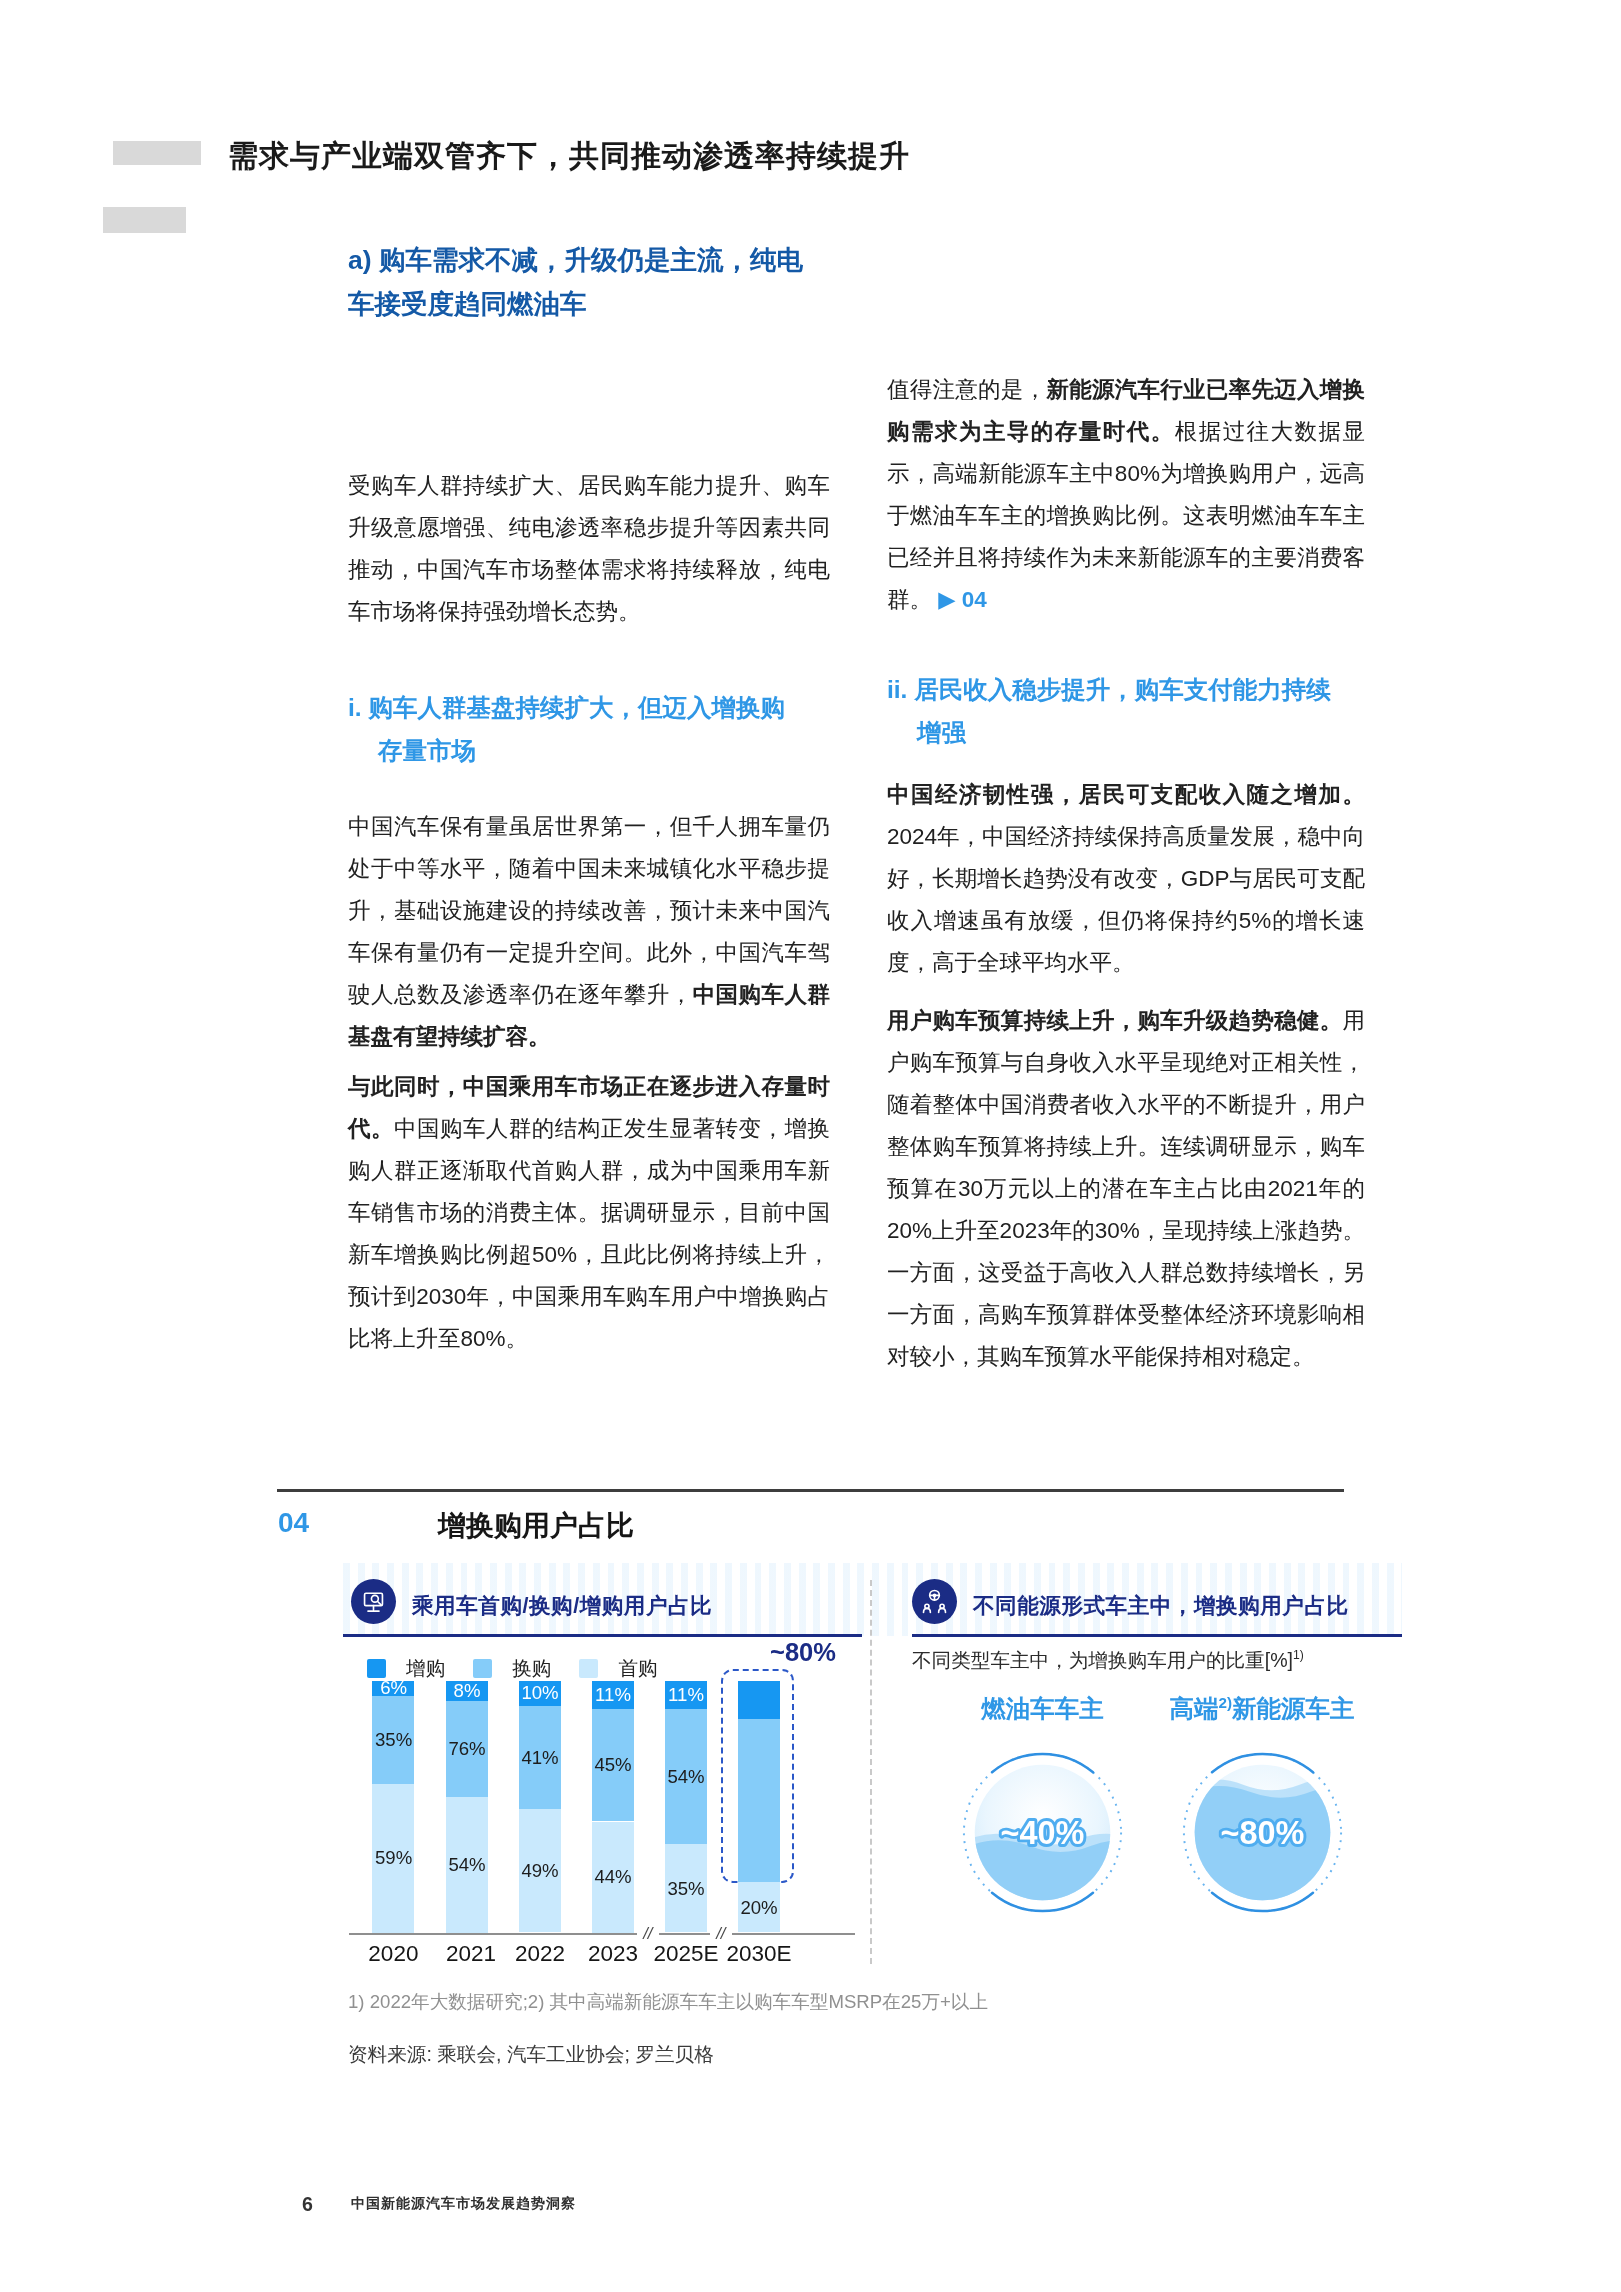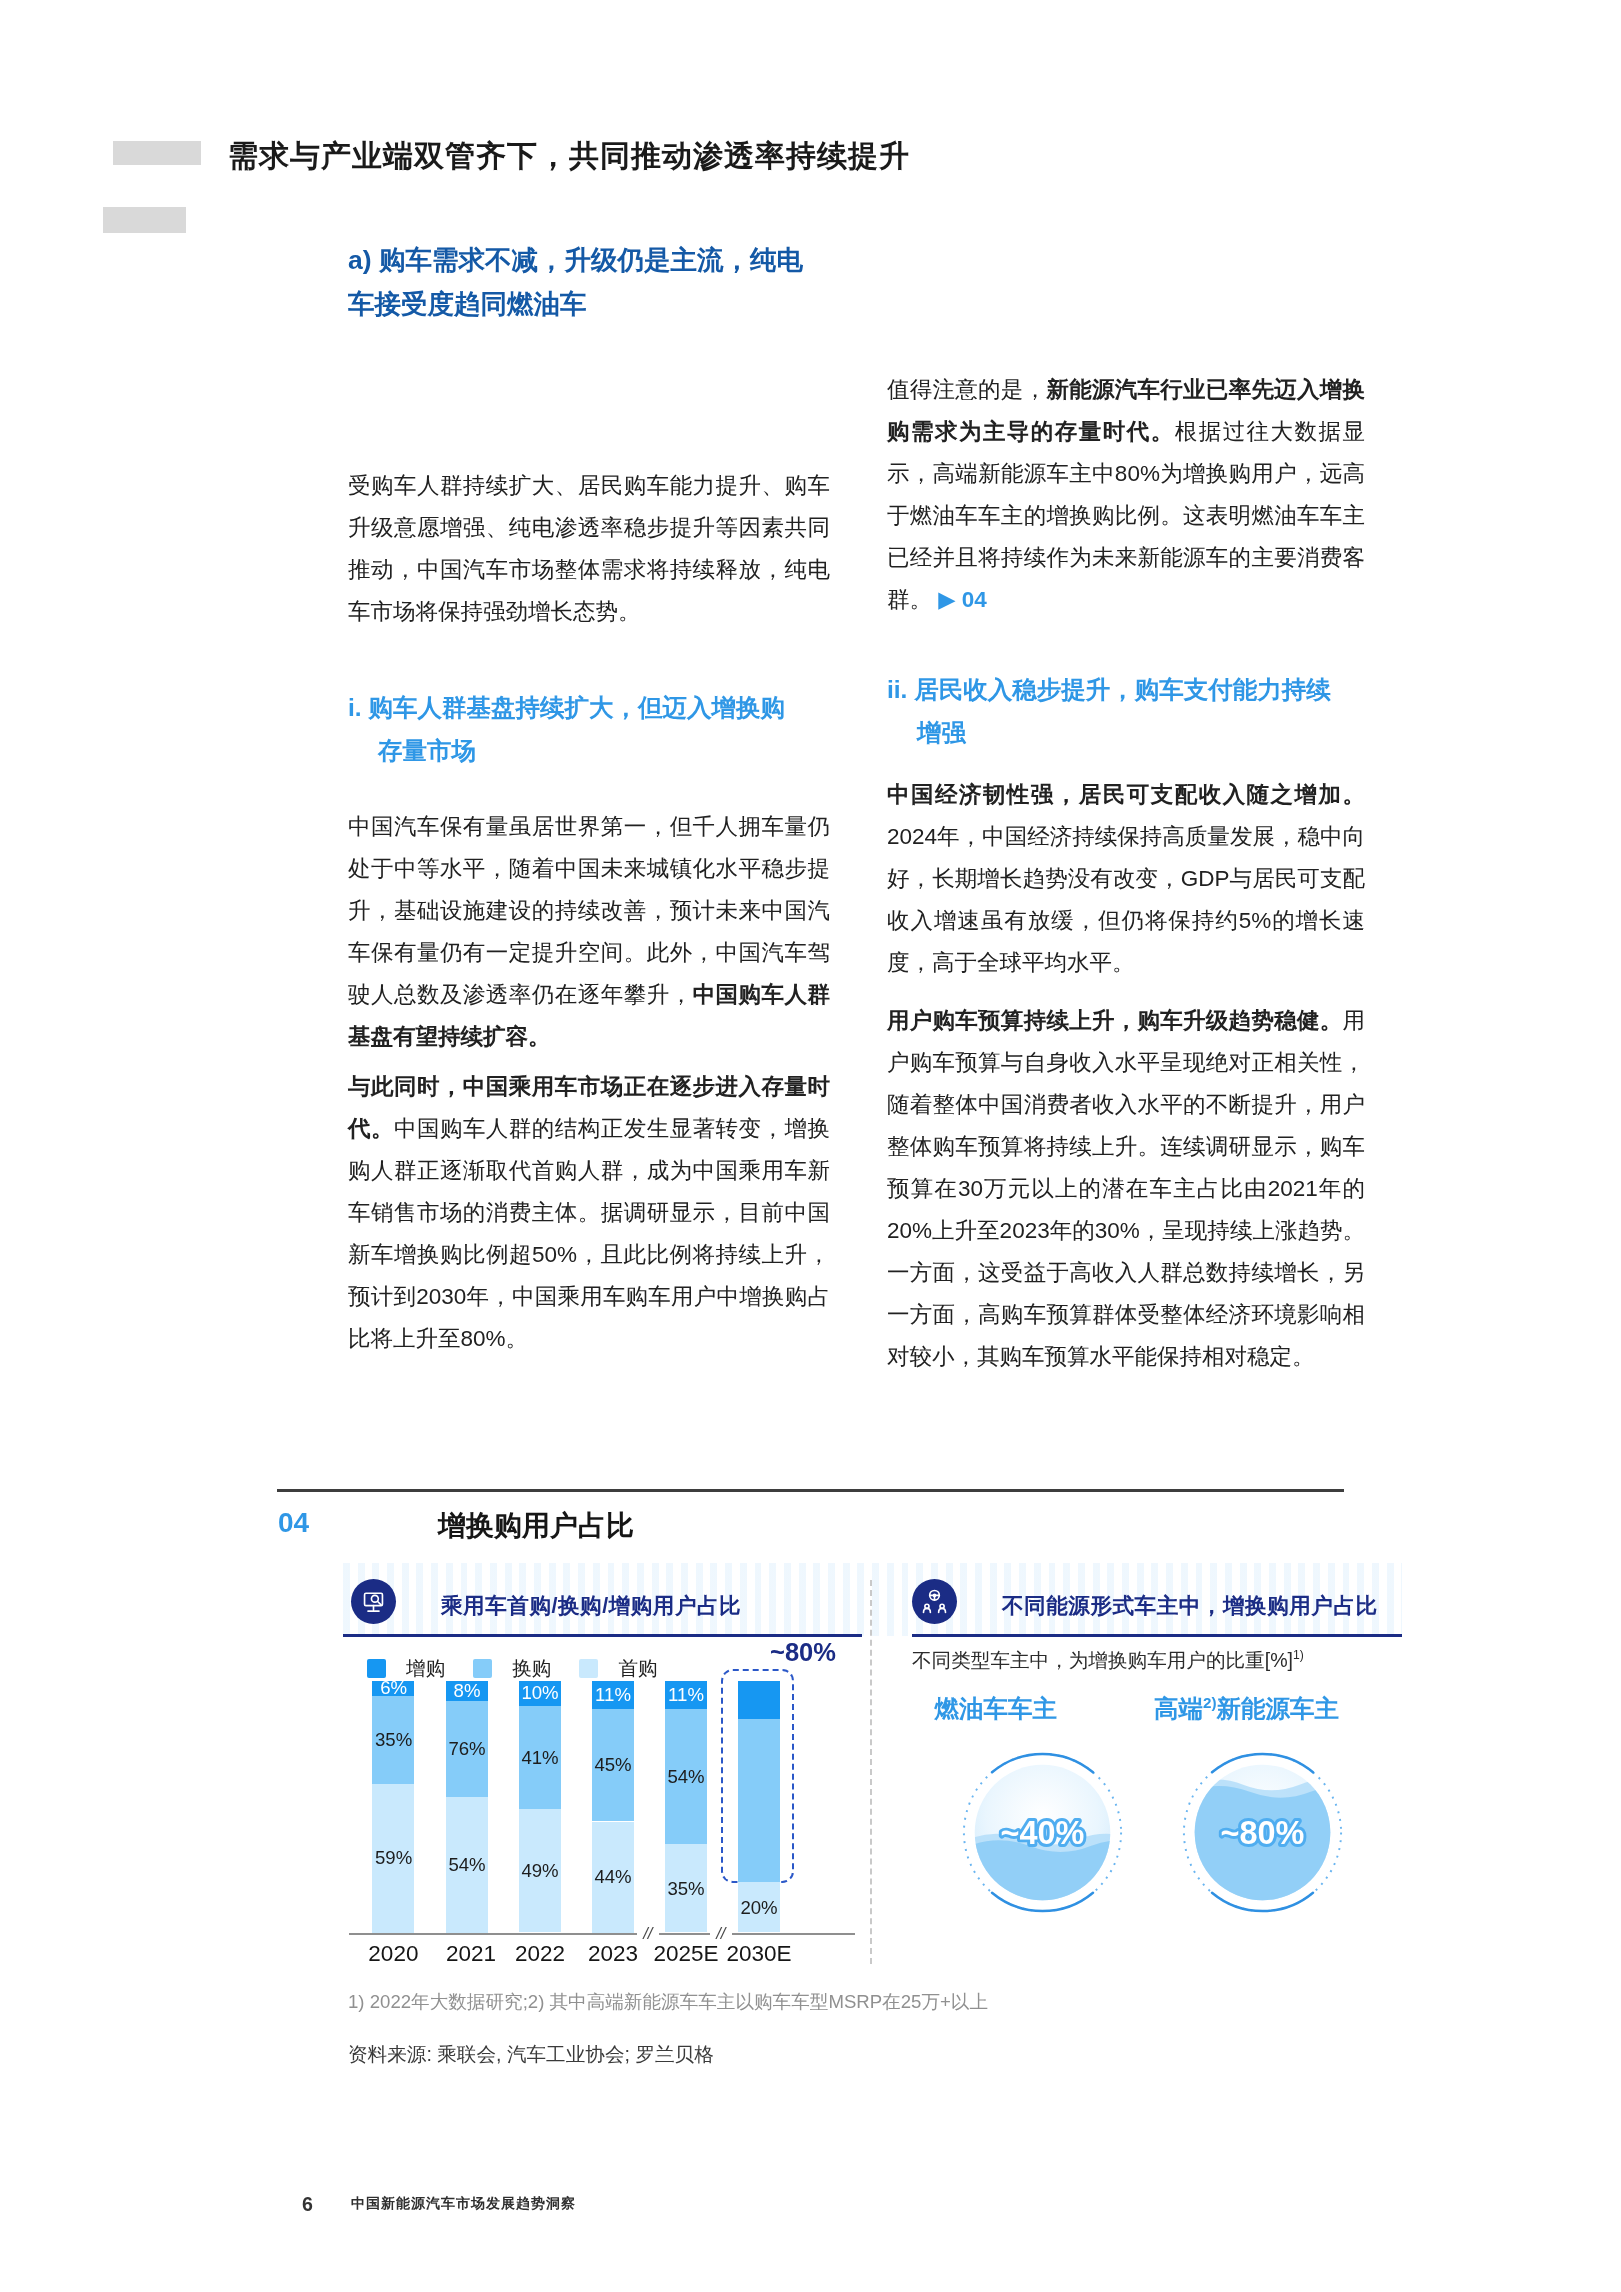--- a/index.html
+++ b/index.html
@@ -32,21 +32,21 @@
   .fig-title{position:absolute;left:438px;top:1507px;font-size:28px;font-weight:bold;color:#161616;}
 
   .stripe-band{position:absolute;left:343px;top:1563px;width:1059px;height:73px;
     background:repeating-linear-gradient(90deg,rgba(130,195,245,.13) 0 6.9px,rgba(130,195,245,0) 6.9px 14.7px);}
 
   .panel{position:absolute;top:1565px;}
   #panel-left{left:343px;width:519px;height:461px;}
   #panel-right{left:912px;width:490px;height:461px;}
   .panel-icon{position:absolute;width:45px;height:45px;border-radius:50%;background:#1b2c85;
               display:flex;align-items:center;justify-content:center;}
-  .panel-title{position:absolute;font-size:21.6px;font-weight:bold;color:#1b2c85;letter-spacing:0.5px;white-space:nowrap;margin-left:29px;}
+  .panel-title{position:absolute;font-size:21.6px;font-weight:bold;color:#1b2c85;letter-spacing:0.5px;white-space:nowrap;}
   .panel-rule{position:absolute;top:69px;height:2.9px;background:#1b2c85;}
 
   
   #bars{position:absolute;left:0;top:0;width:519px;height:461px;}
   .bar-seg{position:absolute;}
   .bar-lab{position:absolute;font-size:18.6px;color:#1d1d1d;text-align:center;line-height:23.5px;}
   .bar-lab-top{color:#ffffff;}
   .cat-lab{position:absolute;top:376px;width:88px;text-align:center;font-size:22.5px;color:#161616;}
   #axis{position:absolute;left:5.9px;top:368px;width:506px;height:2px;background:#8f8f8f;}
   .axis-break{position:absolute;top:357px;width:21.6px;height:23.5px;background:#ffffff;
@@ -54,21 +54,21 @@
   #legend{position:absolute;left:23.5px;top:90px;display:flex;gap:27.4px;align-items:center;}
   .leg-item{display:flex;align-items:center;gap:20px;}
   .leg-sw{width:19.6px;height:19.6px;border-radius:2px;}
   .leg-tx{font-size:19.6px;color:#222222;}
   #dash-box{position:absolute;left:378px;top:104px;width:69px;height:210px;
             border:2.9px dashed #2b58c8;border-radius:11.8px;}
   #anno-80{position:absolute;left:427px;top:73px;font-size:25.5px;font-weight:bold;color:#1b2c85;}
 
   
   .panel-sub{position:absolute;left:0;top:82px;font-size:19.6px;color:#2b2b2b;}
-  .bub-label{position:absolute;top:127px;width:216px;text-align:left;font-size:24.5px;
+  .bub-label{position:absolute;top:127px;width:216px;text-align:center;font-size:24.5px;
              font-weight:bold;color:#2f97e6;}
   #bub-label-0{left:22.5px;} #bub-label-1{left:242px;}
   .bubble{position:absolute;top:184px;width:167px;height:167px;}
   #bubble0{left:47px;} #bubble1{left:267px;}
   .bubble-val{font-family:"Liberation Sans","DejaVu Sans",sans-serif;font-size:33px;font-weight:bold;
               fill:#ffffff;stroke:#4fadf0;stroke-width:6px;paint-order:stroke;stroke-linejoin:round;}
 
   .panel-sep{position:absolute;left:870px;top:1580px;height:384px;width:0;border-left:2px dashed #c9c9c9;}
 
   .footnote{position:absolute;left:348px;top:1989px;font-size:18.6px;color:#909090;}

